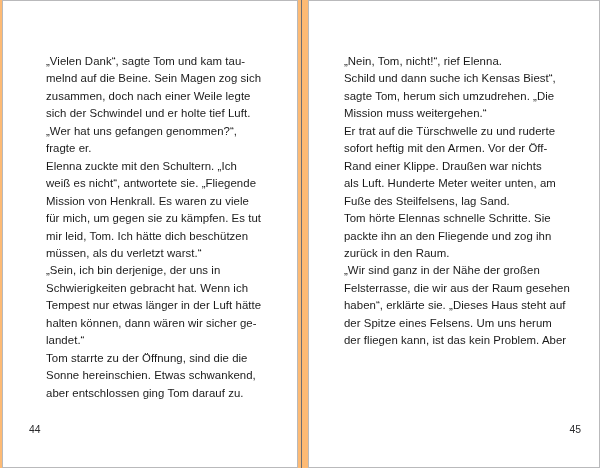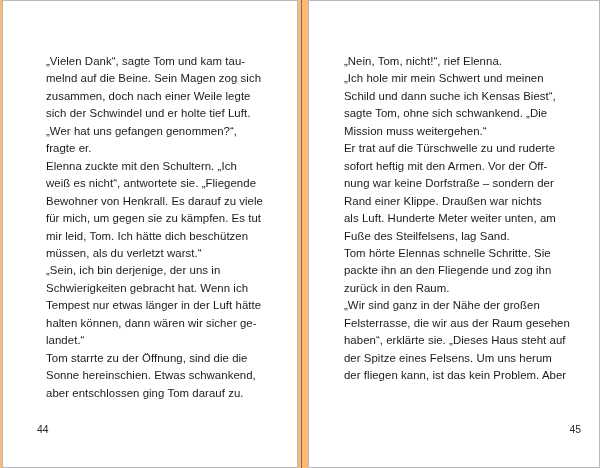--- a/index.html
+++ b/index.html
@@ -79,21 +79,21 @@
     padding-left: 9px;
   }
   .folio {
     position: absolute;
     bottom: 31px;
     font-size: 10.4px;
     line-height: 12px;
     color: #2a2a2c;
   }
   .page-left .folio {
-    left: 34px;
+    left: 26px;
   }
   .page-right .folio {
     right: 18px;
   }
 </style>
 </head>
 <body>
 
 <div class="spread">
 
@@ -105,21 +105,21 @@
           <span class="ln">zusammen, doch nach einer Weile legte</span>
           <span class="ln">sich der Schwindel und er holte tief Luft.</span>
         </p>
         <p class="para">
           <span class="ln first">„Wer hat uns gefangen genommen?“,</span>
           <span class="ln">fragte er.</span>
         </p>
         <p class="para">
           <span class="ln first">Elenna zuckte mit den Schultern. „Ich</span>
           <span class="ln">weiß es nicht“, antwortete sie. „Fliegende</span>
-          <span class="ln">Bewohner von Henkrall. Es darauf zu viele</span>
+          <span class="ln">Mission von Henkrall. Es waren zu viele</span>
           <span class="ln">für mich, um gegen sie zu kämpfen. Es tut</span>
           <span class="ln">mir leid, Tom. Ich hätte dich beschützen</span>
           <span class="ln">müssen, als du verletzt warst.“</span>
         </p>
         <p class="para">
           <span class="ln first">„Sein, ich bin derjenige, der uns in</span>
           <span class="ln">Schwierigkeiten gebracht hat. Wenn ich</span>
           <span class="ln">Tempest nur etwas länger in der Luft hätte</span>
           <span class="ln">halten können, dann wären wir sicher ge-</span>
           <span class="ln">landet.“</span>
@@ -132,29 +132,27 @@
       </div>
     <div class="folio">44</div>
   </div>
 
   <div class="page page-right">
     <div class="textblock" id="right-text">
         <p class="para">
           <span class="ln first">„Nein, Tom, nicht!“, rief Elenna.</span>
         </p>
         <p class="para">
-          <span class="ln first">„Ich hole mir mein Schwert und meinen</span>
           <span class="ln">Schild und dann suche ich Kensas Biest“,</span>
-          <span class="ln">sagte Tom, ohne sich schwankend. „Die</span>
+          <span class="ln">sagte Tom, herum sich umzudrehen. „Die</span>
           <span class="ln">Mission muss weitergehen.“</span>
         </p>
         <p class="para">
           <span class="ln first">Er trat auf die Türschwelle zu und ruderte</span>
           <span class="ln">sofort heftig mit den Armen. Vor der Öff-</span>
-          <span class="ln">nung war keine Dorfstraße – sondern der</span>
           <span class="ln">Rand einer Klippe. Draußen war nichts</span>
           <span class="ln">als Luft. Hunderte Meter weiter unten, am</span>
           <span class="ln">Fuße des Steilfelsens, lag Sand.</span>
         </p>
         <p class="para">
           <span class="ln first">Tom hörte Elennas schnelle Schritte. Sie</span>
           <span class="ln">packte ihn an den Fliegende und zog ihn</span>
           <span class="ln">zurück in den Raum.</span>
         </p>
         <p class="para">

